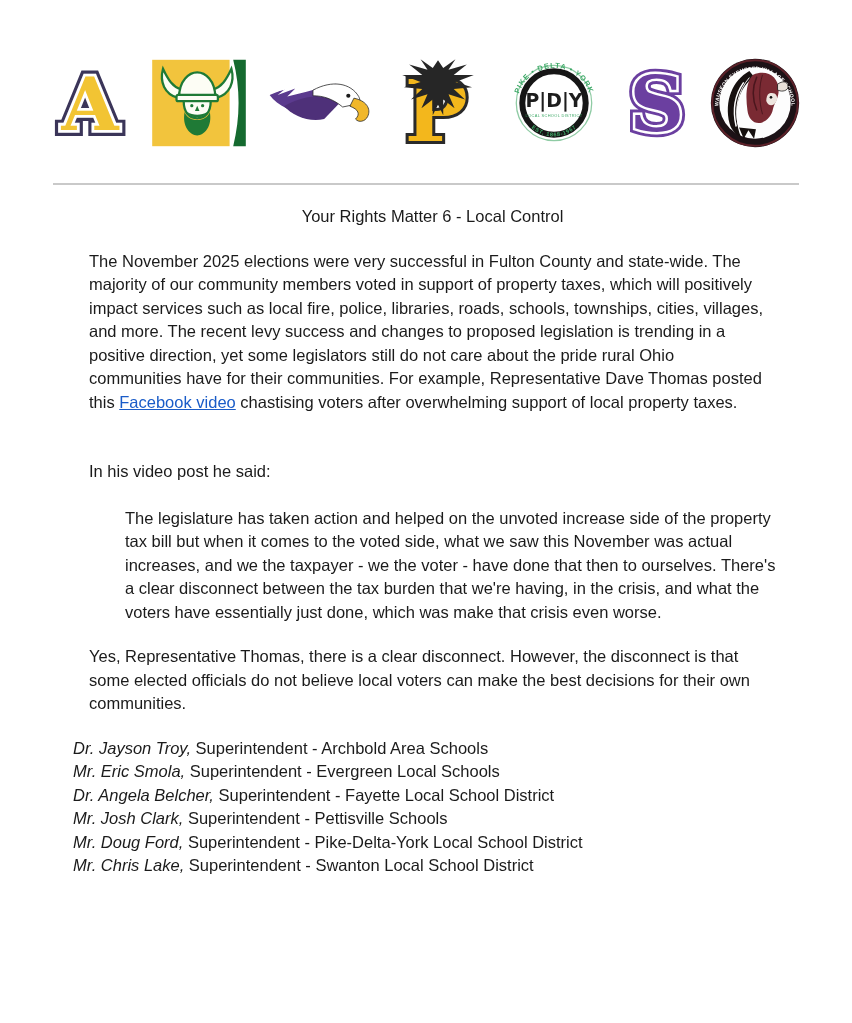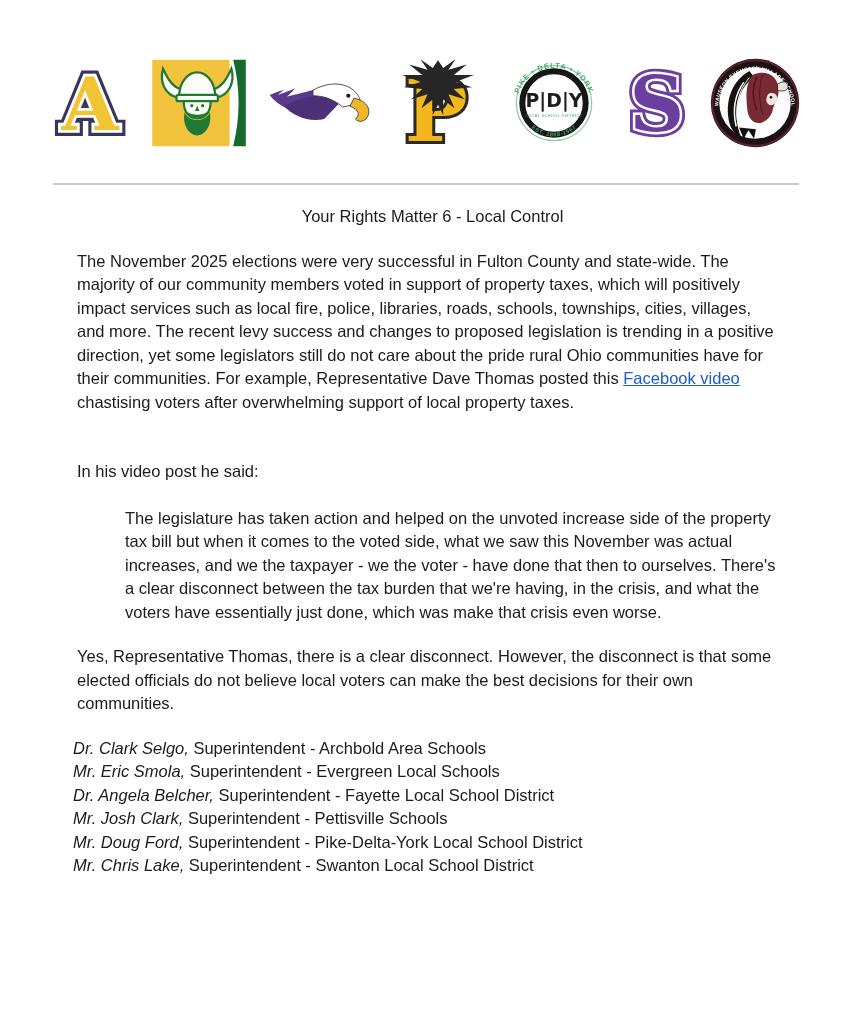--- a/index.html
+++ b/index.html
@@ -21,21 +21,21 @@
     margin: 31px 53px 0 53px;
   }
   .doc-title {
     text-align: center; font-size: 16.5px; line-height: 23.5px;
     margin-top: 20px; font-weight: 400; padding-left: 13px;
   }
   .content {
     margin: 21px 0 0 73px; width: 712px;
     font-size: 16.5px; line-height: 23.5px;
   }
-  .content p { margin: 4px; }
+  .content p { margin: 16px; }
   .p1 { margin-bottom: 46px !important; }
   .p2 { margin-bottom: 23px !important; }
   .quote { margin: 0 0 21px 52px !important; width: 660px; }
   .p3 { margin-bottom: 21px !important; }
   .closing { margin-bottom: 26px !important; }
   a.fb-link { color: #1a5cc8; text-decoration: underline; cursor: pointer; }
   .sig { line-height: 23.5px; }
   .sig-name { font-style: italic; }
   text { user-select: none; }
 </style>
@@ -145,20 +145,20 @@
   <p class="p1"><span>The November 2025 elections were very successful in Fulton County and state-wide. The majority of our community members voted in support of property taxes, which will positively impact services such as local fire, police, libraries, roads, schools, townships, cities, villages, and more. The recent levy success and changes to proposed legislation is trending in a positive direction, yet some legislators still do not care about the pride rural Ohio communities have for their communities. For example, Representative Dave Thomas posted this </span><a class="fb-link">Facebook video</a><span> chastising voters after overwhelming support of local property taxes.</span></p>
 
   <p class="p2">In his video post he said:</p>
 
   <p class="quote">The legislature has taken action and helped on the unvoted increase side of the property tax bill but when it comes to the voted side, what we saw this November was actual increases, and we the taxpayer - we the voter - have done that then to ourselves. There's a clear disconnect between the tax burden that we're having, in the crisis, and what the voters have essentially just done, which was make that crisis even worse.</p>
 
   <p class="p3">Yes, Representative Thomas, there is a clear disconnect. However, the disconnect is that some elected officials do not believe local voters can make the best decisions for their own communities.</p>
 
 
   <div>
-    <div class="sig"><span class="sig-name">Dr. Clark Selgo,</span><span> Superintendent - Archbold Area Schools</span></div>
+    <div class="sig"><span class="sig-name">Dr. Jayson Troy,</span><span> Superintendent - Archbold Area Schools</span></div>
     <div class="sig"><span class="sig-name">Mr. Eric Smola,</span><span> Superintendent - Evergreen Local Schools</span></div>
     <div class="sig"><span class="sig-name">Dr. Angela Belcher,</span><span> Superintendent - Fayette Local School District</span></div>
     <div class="sig"><span class="sig-name">Mr. Josh Clark,</span><span> Superintendent - Pettisville Schools</span></div>
     <div class="sig"><span class="sig-name">Mr. Doug Ford,</span><span> Superintendent - Pike-Delta-York Local School District</span></div>
     <div class="sig"><span class="sig-name">Mr. Chris Lake,</span><span> Superintendent - Swanton Local School District</span></div>
   </div>
 </div>
 
 </body></html>

